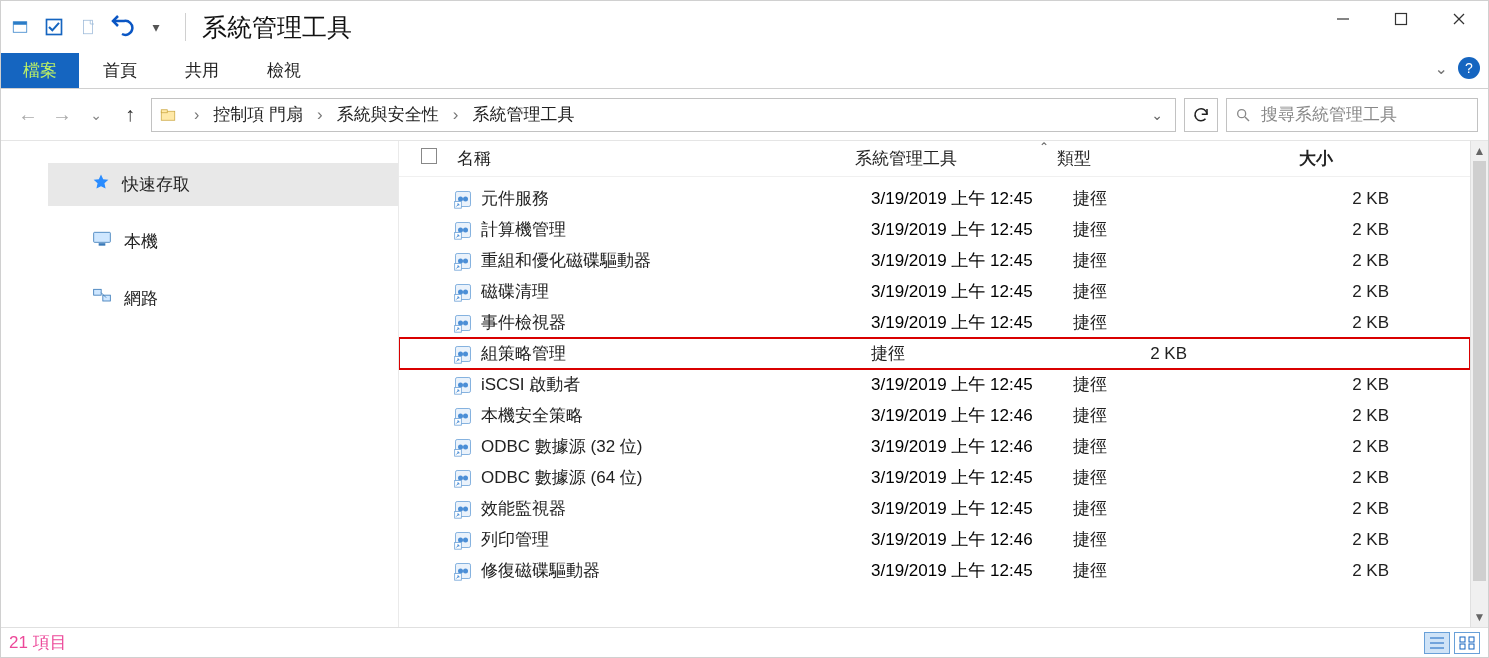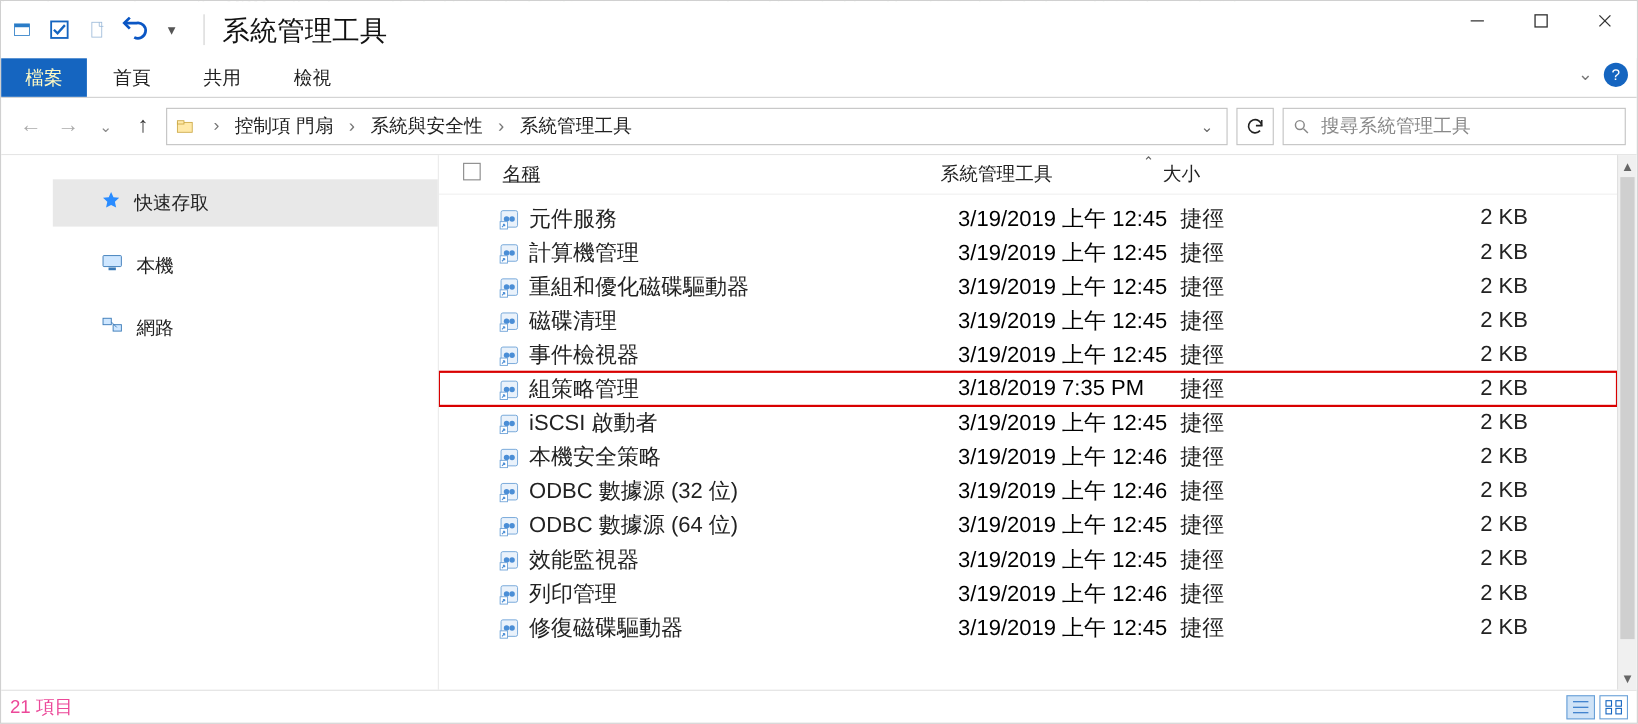--- a/index.html
+++ b/index.html
@@ -16,63 +16,63 @@
   .qat-btn { width: 26px; height: 26px; display: flex; align-items: center; justify-content: center; font-size: 16px; color: #1a5db7; }
   .undo { color: #0a56c4; font-size: 22px; }
   .qat-sep { border-right: 1px solid #d0d0d0; height: 28px; margin: 0 10px; }
   .app-title { font-size: 25px; color: #111; padding-left: 6px; }
   .win-controls { position: absolute; right: 0; top: 0; display: flex; }
   .win-btn { width: 58px; height: 36px; display: flex; align-items: center; justify-content: center; color: #333; }
   .qat-caret { font-size: 14px; color: #555; }
 
   
   .ribbon { display: flex; align-items: center; height: 36px; border-bottom: 1px solid #d0d0d0; position: relative; }
-  .file-tab { background: #1565c0; color: #fef9c3; padding: 6px 22px; font-size: 17px; }
+  .file-tab { background: #1565c0; color: #bef264; padding: 6px 22px; font-size: 17px; }
   .rtab { padding: 6px 24px; font-size: 17px; color: #222; }
   .ribbon-right { position: absolute; right: 8px; top: 4px; display: flex; align-items: center; gap: 10px; }
   .help-badge { width: 22px; height: 22px; border-radius: 50%; background: #1565c0; color: #fff; display: flex; align-items: center; justify-content: center; font-size: 14px; }
   .ribbon-caret { font-size: 16px; color: #777; }
 
   
   .navrow { display: flex; align-items: center; height: 52px; border-bottom: 1px solid #e5e5e5; padding: 8px 10px 8px 14px; gap: 8px; }
   .nav-btn { width: 26px; height: 26px; display: flex; align-items: center; justify-content: center; color: #aaa; font-size: 20px; }
   .bc-box { flex: 1; display: flex; align-items: center; border: 1px solid #c2c2c2; height: 34px; padding: 0 4px 0 6px; }
   .bc-icon { width: 20px; height: 20px; display: inline-flex; align-items: center; justify-content: center; margin-right: 6px; }
   .bc { display: flex; align-items: center; gap: 0; color: #222; font-size: 17px; }
   .bc-seg { padding: 0 4px; }
   .bc-arr { color: #777; padding: 0 10px; }
   .bc-grow { flex: 1; }
   .bc-drop { color: #666; padding: 0 8px; font-size: 14px; }
   .refresh { width: 34px; height: 34px; display: flex; align-items: center; justify-content: center; border: 1px solid #c2c2c2; font-size: 18px; color: #222; }
-  .search-box { width: 312px; height: 34px; border: 1px solid #c2c2c2; display: flex; align-items: center; padding: 0 8px; color: #888; }
+  .search-box { width: 252px; height: 34px; border: 1px solid #c2c2c2; display: flex; align-items: center; padding: 0 8px; color: #888; }
   .search-box input { border: none; outline: none; flex: 1; font-size: 17px; color: #222; background: transparent; }
   .search-box input::placeholder { color: #888; }
   .mag { margin-right: 10px; display: inline-flex; }
 
   
   .main { display: flex; height: calc(100% - 52px - 36px - 52px - 30px); }
   .nav-pane { width: 398px; border-right: 1px solid #eaeaea; padding-top: 22px; padding-left: 47px; }
   .nav-item { display: flex; align-items: center; gap: 12px; font-size: 17px; color: #222; padding: 10px 0 10px 44px; }
   .nav-item.sel { background: #e8e8e8; }
   .star { color: #2a8cff; }
   .nav-gap { height: 14px; }
 
   .content { flex: 1; display: flex; overflow: hidden; }
   .listwrap { flex: 1; overflow: hidden; }
   .hdr { display: flex; align-items: center; height: 36px; color: #222; font-size: 17px; border-bottom: 1px solid #f0f0f0; position: relative; }
   .hdr .chk { width: 44px; padding-left: 22px; }
   .chk-box { width: 16px; height: 16px; border: 1px solid #888; display: inline-block; }
-  .colN { width: 412px; padding-left: 14px; text-decoration: underline; }
+  .colN { width: 412px; padding-left: 14px; }
   .colD { width: 202px; }
   .colT { width: 202px; }
-  .colS { width: 128px; text-align: left; padding-right: 14px; }
+  .colS { width: 128px; text-align: center; padding-right: 14px; font-weight: bold; }
   .sort-ind { position: absolute; left: 640px; top: -1px; font-size: 12px; color: #666; }
 
   .rows { padding-top: 6px; }
-  .row { display: flex; align-items: center; height: 31px; font-size: 20px; color: #222; }
+  .row { display: flex; align-items: center; height: 31px; font-size: 17px; color: #222; }
   .row .ind { width: 54px; }
   .row .ic { width: 28px; display: flex; align-items: center; }
   .row .nm { width: 390px; }
   .row .dt { width: 202px; color: #000000; }
   .row .tp { width: 202px; }
   .row .sz { width: 128px; text-align: right; padding-right: 14px; }
 
   .row.hl { outline: 2px solid #d90000; outline-offset: -1px; }
 
   .scrollbar { width: 18px; background: #f0f0f0; border-left: 1px solid #e0e0e0; position: relative; }
@@ -233,20 +233,21 @@
     </div>
   </div>
 
   <div class="content">
     <div class="listwrap">
       <div class="hdr">
         <span class="chk"><span class="chk-box"></span></span>
         <span class="colN">名稱</span>
         <span class="sort-ind">⌃</span>
         <span class="colD">系統管理工具</span>
+        <span class="colT">類型</span>
         <span class="colS">大小</span>
       </div>
       <div class="rows" id="rows">
           <div class="row">
             <span class="ind"></span>
             <span class="ic icon-lnk">
               <svg viewBox="0 0 24 24">
                 <rect x="3" y="3" width="18" height="18" rx="2" fill="#eaf2fb" stroke="#6fa3d8"></rect>
                 <circle cx="9" cy="12" r="3" fill="#4b8ed6"></circle>
                 <circle cx="15" cy="12" r="3" fill="#4b8ed6"></circle>
@@ -328,21 +329,20 @@
             <span class="ic icon-lnk">
               <svg viewBox="0 0 24 24">
                 <rect x="3" y="3" width="18" height="18" rx="2" fill="#eaf2fb" stroke="#6fa3d8"></rect>
                 <circle cx="9" cy="12" r="3" fill="#4b8ed6"></circle>
                 <circle cx="15" cy="12" r="3" fill="#4b8ed6"></circle>
                 <rect x="2" y="15" width="8" height="8" fill="#fff" stroke="#6fa3d8"></rect>
                 <path d="M4 21l3-3m0 0h-2m2 0v2" stroke="#4b8ed6" stroke-width="1.2" fill="none"></path>
               </svg>
             </span>
             <span class="nm">組策略管理</span>
-            <span class="dt">3/18/2019 7:35 PM</span>
             <span class="tp">捷徑</span>
             <span class="sz">2 KB</span>
           </div>
           <div class="row">
             <span class="ind"></span>
             <span class="ic icon-lnk">
               <svg viewBox="0 0 24 24">
                 <rect x="3" y="3" width="18" height="18" rx="2" fill="#eaf2fb" stroke="#6fa3d8"></rect>
                 <circle cx="9" cy="12" r="3" fill="#4b8ed6"></circle>
                 <circle cx="15" cy="12" r="3" fill="#4b8ed6"></circle>

